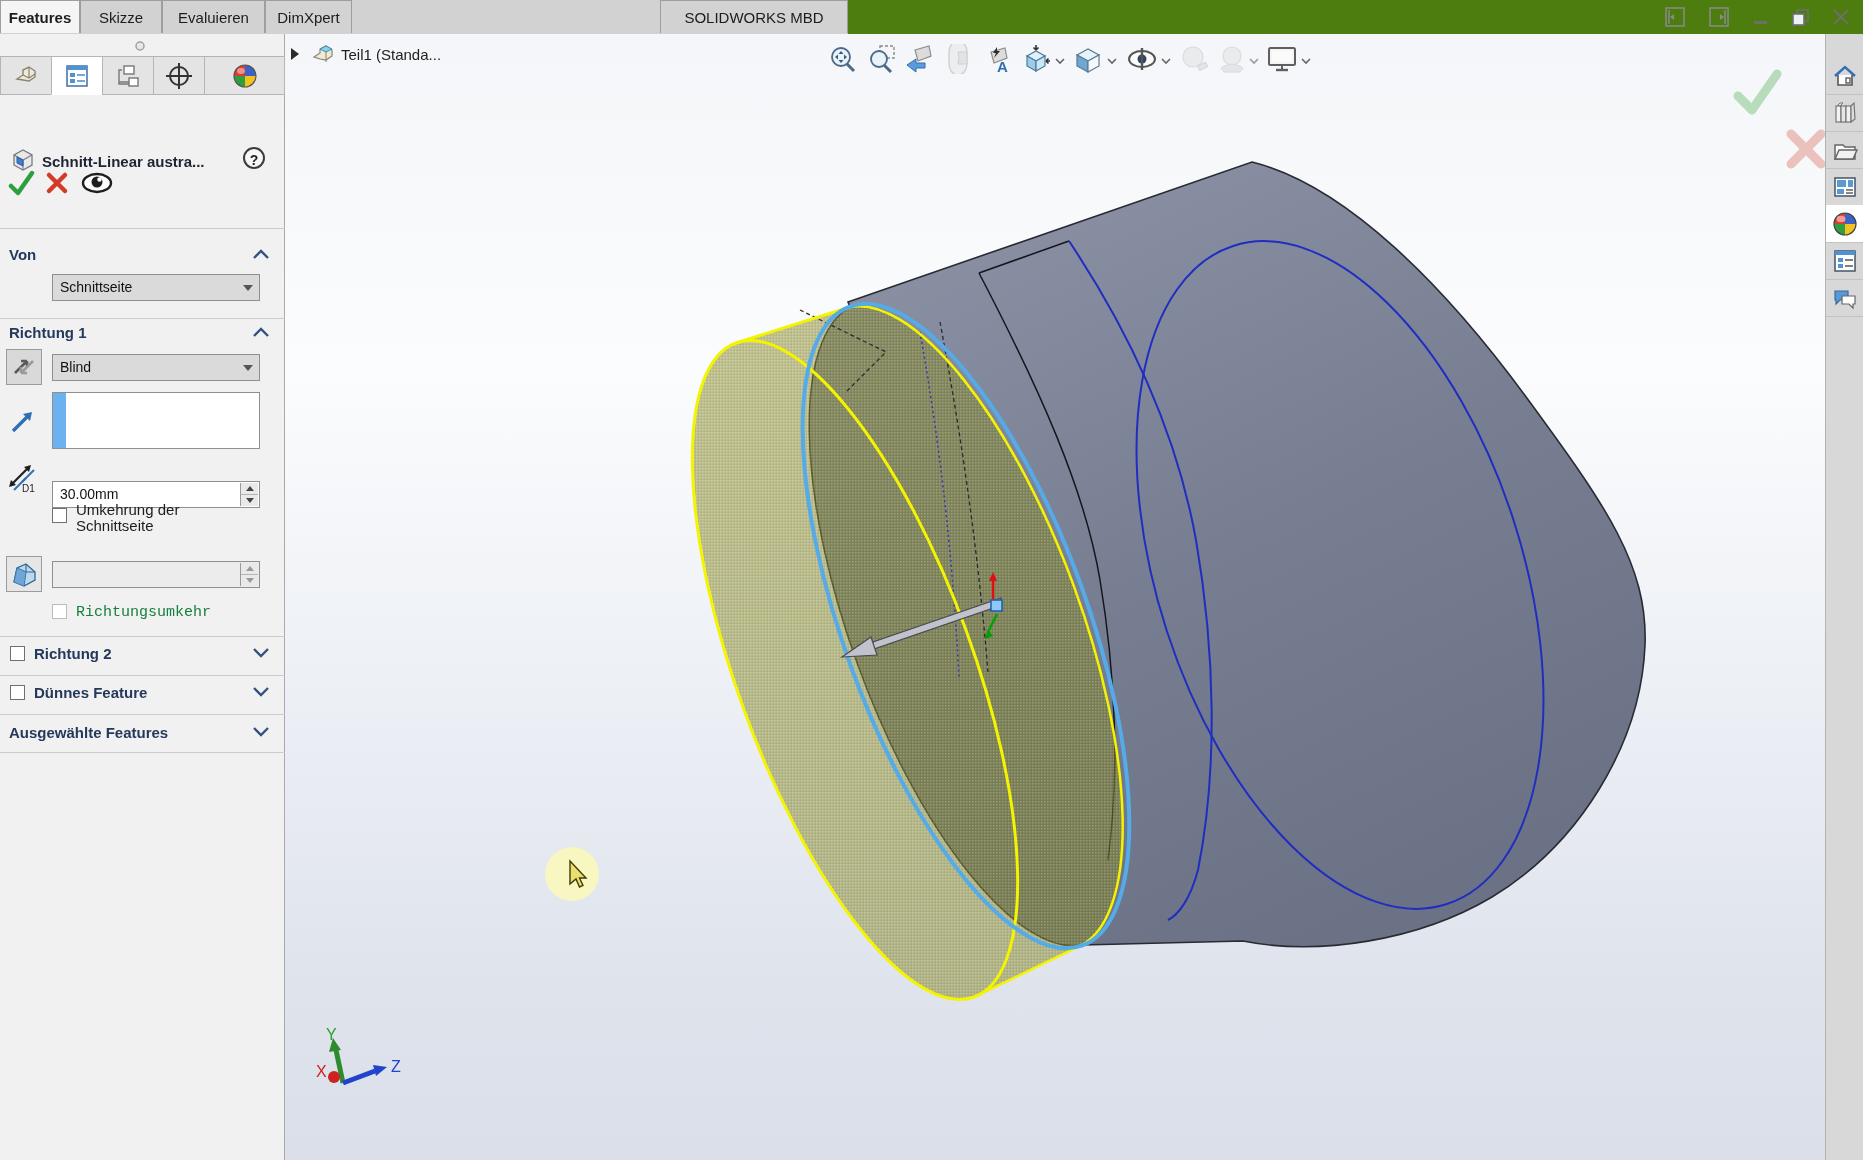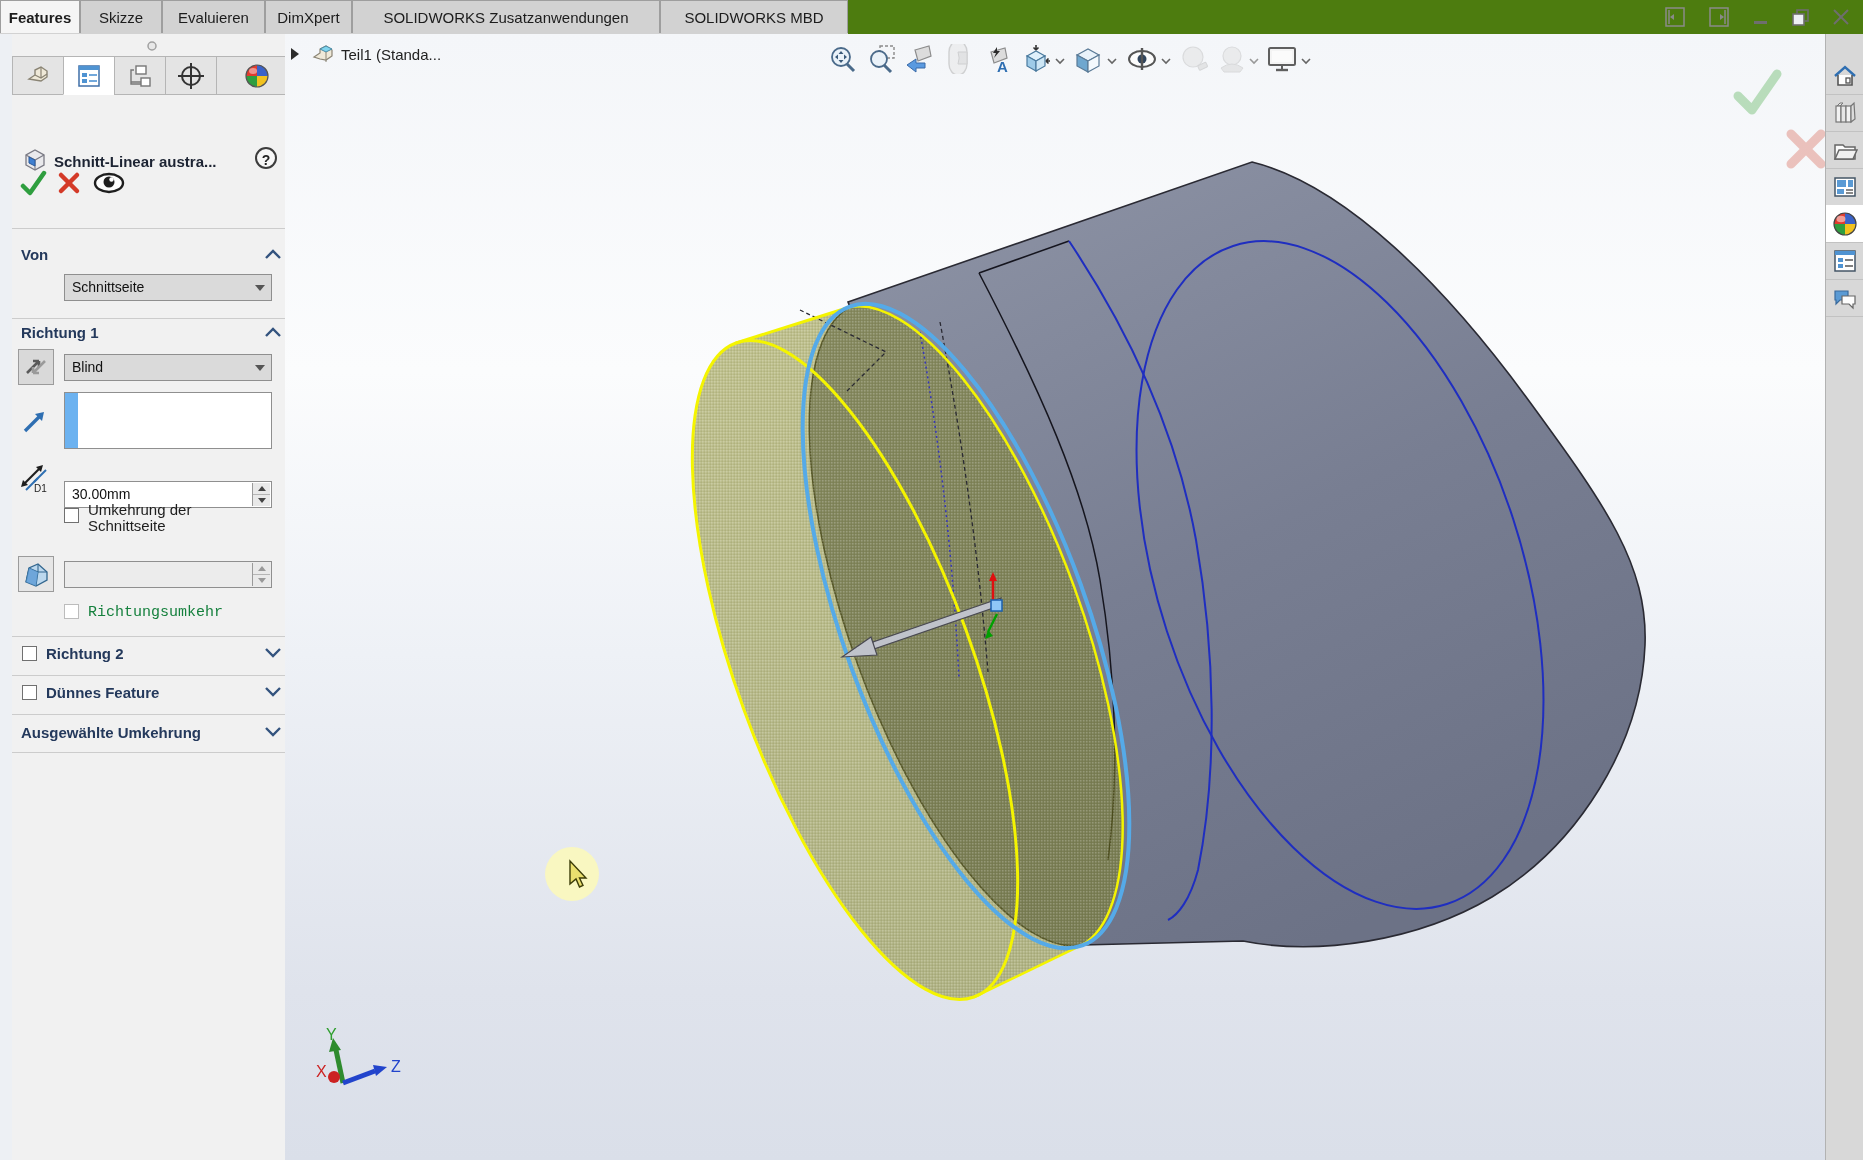--- a/index.html
+++ b/index.html
@@ -7,21 +7,21 @@
   .abs{position:absolute;}
   
   #tabbar{left:0;top:0;width:1863px;height:34px;background:#4d7c0f;}
   #tabstrip{left:0;top:0;height:34px;width:848px;background:#d2d2d2;}
   .ctab{top:0;height:33px;line-height:33px;text-align:center;font-size:15px;color:#1c1c1c;
     background:#d2d2d2;border:1px solid #9e9e9e;border-bottom:none;box-sizing:border-box;cursor:default;}
   .ctab.active{background:#f5f5f5;font-weight:bold;}
   
   .winbtn{top:6px;width:26px;height:22px;display:flex;align-items:center;justify-content:center;}
   
-  #pm{left:0;top:34px;width:285px;height:1126px;background:#f1f1f1;border-right:1px solid #a9a9a9;box-sizing:border-box;margin-left:12px;}
+  #pm{left:0;top:34px;width:285px;height:1126px;background:#f1f1f1;border-right:1px solid #a9a9a9;box-sizing:border-box;}
   .pmtab{top:22px;width:52px;height:39px;background:#e4e4e4;border:1px solid #b5b5b5;box-sizing:border-box;
     display:flex;align-items:center;justify-content:center;}
   .pmtab.active{background:#ffffff;border-bottom:1px solid #ffffff;}
   .divider{left:0;width:285px;height:1px;background:#cccccc;}
   .sechead{font-size:15px;font-weight:bold;color:#24395c;text-align:center;}
   .combo{height:27px;background:#dadada;border:1px solid #8f8f8f;box-sizing:border-box;
     font-size:14px;color:#111;line-height:25px;padding-left:7px;}
   .combo .car{position:absolute;right:6px;top:10px;width:0;height:0;
     border-left:5px solid transparent;border-right:5px solid transparent;border-top:6px solid #555;}
   .numfield{height:27px;background:#fff;border:1px solid #8f8f8f;box-sizing:border-box;
@@ -51,21 +51,20 @@
 </style>
 </head>
 <body>
 
 <div id="tabbar" class="abs">
   <div id="tabstrip" class="abs"></div>
   <div class="abs ctab active" style="left:0;width:80px">Features</div>
   <div class="abs ctab" style="left:80px;width:82px">Skizze</div>
   <div class="abs ctab" style="left:162px;width:103px">Evaluieren</div>
   <div class="abs ctab" style="left:265px;width:87px">DimXpert</div>
-  <div class="abs ctab" style="left:352px;width:308px">SOLIDWORKS Zusatzanwendungen</div>
   <div class="abs ctab" style="left:660px;width:188px">SOLIDWORKS MBD</div>
 
   <div class="abs winbtn" style="left:1662px">
     <svg width="22" height="22">
       <rect x="2" y="2" width="18" height="18" fill="none" stroke="#8a8a8a" stroke-width="1.5"></rect>
       <path d="M6,11 l4,-3 v6 z" fill="#8a8a8a"></path>
         <line x1="5" y1="4" x2="5" y2="18" stroke="#8a8a8a" stroke-width="1.5"></line>
     </svg>
   </div>
   <div class="abs winbtn" style="left:1706px">
@@ -263,21 +262,21 @@
   <div class="abs divider" style="top:641px"></div>
 
   <div class="abs cb" style="left:10px;top:651px"></div>
   <div class="abs sechead" style="left:34px;top:650px">Dünnes Feature</div>
   <svg class="abs chev" style="top:649px" width="22" height="16">
     <polyline points="4,5 11,12 18,5" fill="none" stroke="#33537e" stroke-width="2.4"></polyline>
   </svg>
 
   <div class="abs divider" style="top:680px"></div>
 
-  <div class="abs sechead" style="left:9px;top:690px">Ausgewählte Umkehrung</div>
+  <div class="abs sechead" style="left:9px;top:690px">Ausgewählte Features</div>
   <svg class="abs chev" style="top:689px" width="22" height="16">
     <polyline points="4,5 11,12 18,5" fill="none" stroke="#33537e" stroke-width="2.4"></polyline>
   </svg>
 
   <div class="abs divider" style="top:718px"></div>
 </div>
 
 <div id="viewport" class="abs">
 
   <svg class="abs" style="left:0;top:0" width="1540" height="1126" viewBox="285 34 1540 1126">

